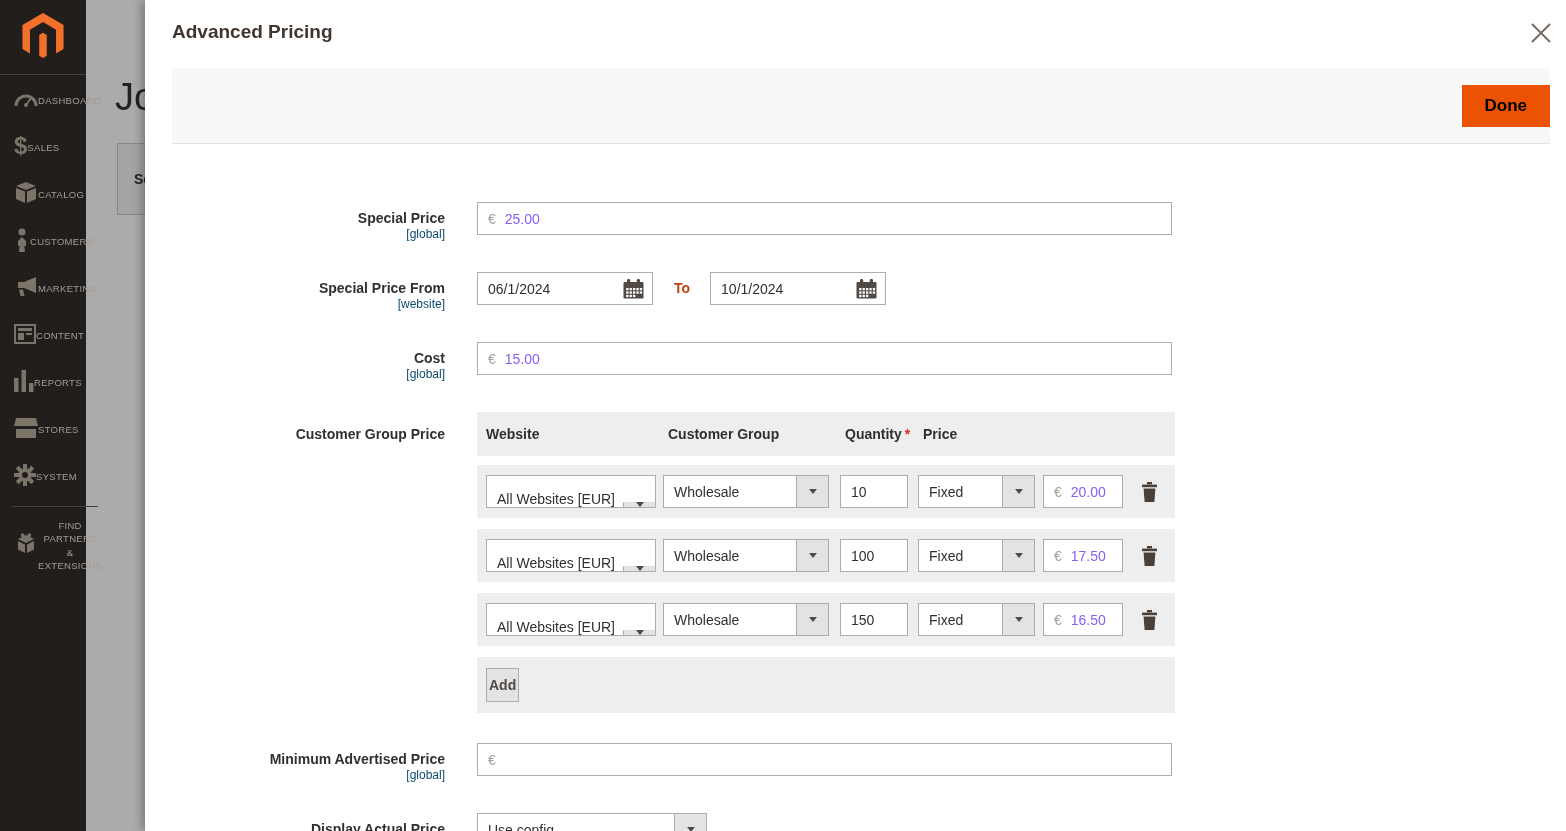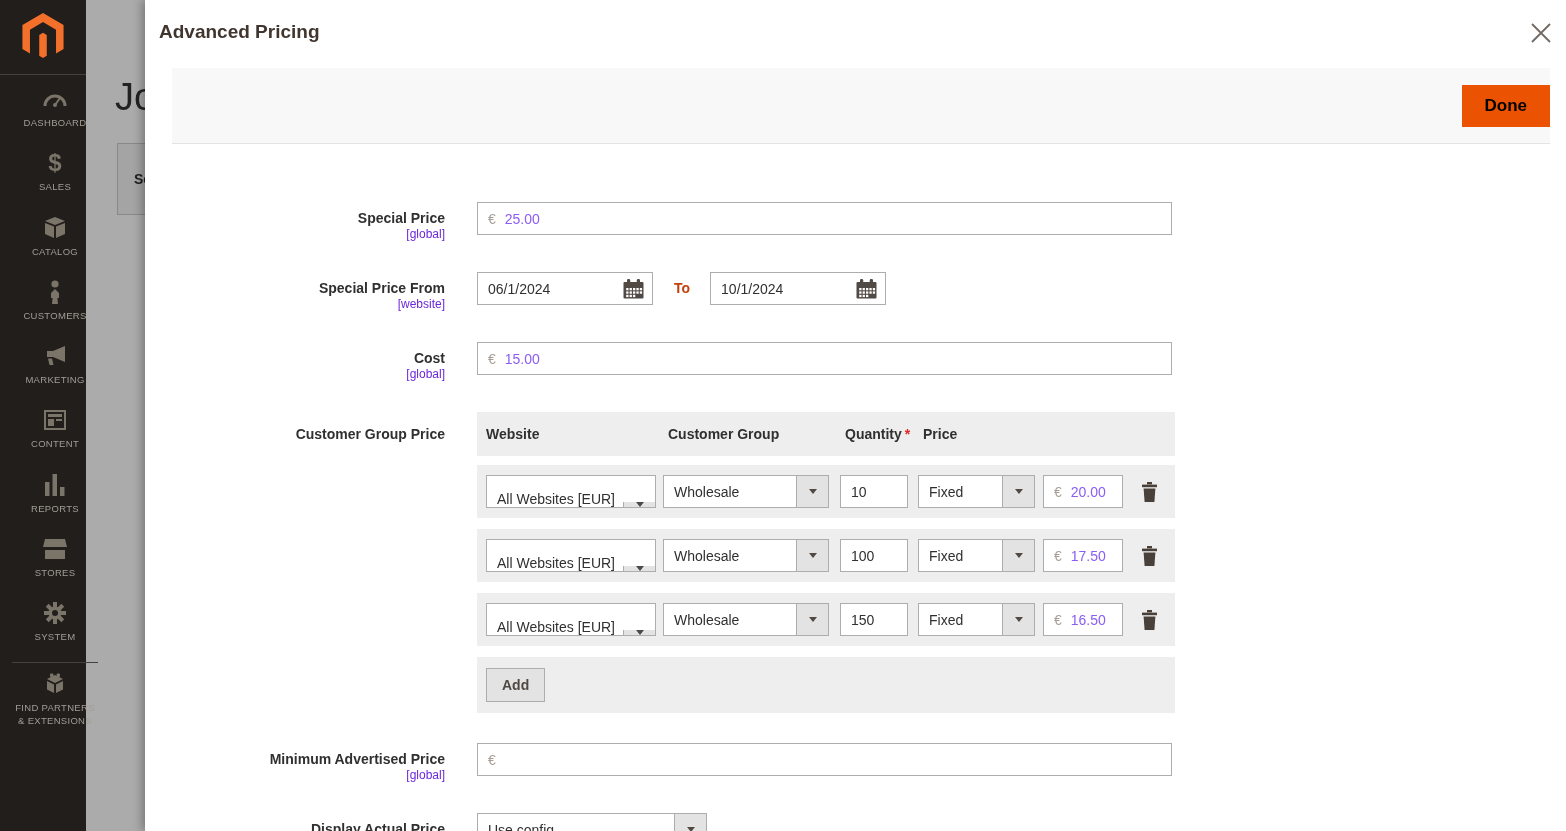--- a/index.html
+++ b/index.html
@@ -14,48 +14,48 @@
     background:#f5f5f5; border:1px solid #ccc; display:flex; align-items:center; }
   .bg-panel-label { font-weight:bold; font-size:14px; color:#303030; padding-left:16px; }
   .overlay { position:absolute; left:86px; top:0; right:0; bottom:0;
     background:rgba(0,0,0,0.33); z-index:5; }
 
   
   .sidebar { position:absolute; left:0; top:0; width:86px; height:831px;
     background:#211e1c; z-index:20; display:flex; flex-direction:column; align-items:center; }
   .logo-wrap { width:100%; height:75px; display:flex; align-items:center; justify-content:center;
     border-bottom:1px solid #45403c; cursor:pointer; }
-  .nav-item { width:100%; padding:11px 2px 10px; display:flex; flex-direction:column;
+  .nav-item { width:100%; padding:11px 2px 10px; display:flex; flex-direction:row;
     align-items:center; cursor:pointer;margin-left:24px; }
   .nav-icon { height:26px; display:flex; align-items:center; justify-content:center; color:#7b7469; }
   .nav-icon svg { display:block; }
   .nav-label { margin-top:4px; font-size:9.5px; letter-spacing:.3px; color:#a39c95;
     text-align:center; line-height:1.4; }
   .nav-sep { width:100%; border-top:1px solid #45403c; margin-top:8px; padding-top:8px; }
   .dollar { font-size:24px; font-weight:bold; color:#7b7469; line-height:22px; }
 
   
   .modal { position:absolute; left:145px; top:0; right:0; bottom:0; background:#fff; z-index:10;
     box-shadow:-3px 0 9px rgba(0,0,0,0.30); }
-  .modal-title { position:absolute; left:14px; top:21px; font-size:19px; color:#41362f; }
+  .modal-title { position:absolute; left:27px; top:21px; font-size:19px; color:#41362f; }
   .modal-close { position:absolute; top:18px; right:10px; width:30px; height:30px;
     background:none; border:none; cursor:pointer; color:#736963; display:flex;
     align-items:center; justify-content:center; }
   .toolbar { position:absolute; left:27px; right:16px; top:68px; height:76px;
     background:#f8f8f8; border-bottom:1px solid #e3e3e3; display:flex;
     align-items:center; justify-content:flex-end; }
   .btn-done { background:#eb5202; border:1px solid #eb5202; color:#000000; font-weight:bold;
     font-size:17px; font-family:inherit; padding:10px 22px; cursor:pointer; }
 
   
   .form { position:absolute; left:27px; top:144px; right:0; padding-top:58px; }
   .frow { display:flex; margin-bottom:30px; }
   .flabel { width:273px; text-align:right; padding-top:8px; }
   .flabel .lbl { font-size:14px; font-weight:bold; color:#303030; line-height:17px; }
-  .flabel .scope { font-size:12px; color:#6d28d9; line-height:15px; }
+  .flabel .scope { font-size:12px; color:#0c4a6e; line-height:15px; }
   .fctrl { margin-left:32px; display:flex; align-items:flex-start; }
 
   .tinput { display:flex; align-items:center; height:33px; border:1px solid #adadad;
     background:#fff; }
   .tinput .cur { color:#a79d95; font-size:14px; padding:0 9px 0 10px; }
   .tinput input { border:none; outline:none; flex:1; height:100%; font-size:14px;
     color:#8b5cf6; font-family:inherit; background:transparent; min-width:0; }
   .w-full { width:695px; }
 
   .dinput { width:176px; height:33px; border:1px solid #adadad; background:#fff;
@@ -90,21 +90,21 @@
   .c-qty { width:68px; height:33px; border:1px solid #adadad; background:#fff;
     margin-right:10px; }
   .c-qty input { width:100%; height:100%; border:none; outline:none; font-size:14px;
     color:#303030; font-family:inherit; padding-left:10px; }
   .c-ptype { width:117px; margin-right:8px; }
   .c-price { width:80px; }
   .trash-btn { background:none; border:none; cursor:pointer; margin-left:16px;
     display:flex; padding:2px; }
   .cgp-add { background:#eee; height:56px; display:flex; align-items:center; padding-left:9px; }
   .btn-add { background:#e3e3e3; border:1px solid #adadad; color:#514943; font-weight:bold;
-    font-size:14px; font-family:inherit; padding:8px 15px; cursor:pointer; }
+    font-size:14px; font-family:inherit; padding:8px 2px; cursor:pointer; }
 
   .sel-dap { width:230px; }
 </style>
 </head>
 <body>
 
 <div class="stage">
 
   <div class="bg-page">
     <div class="bg-heading">Journal</div>

